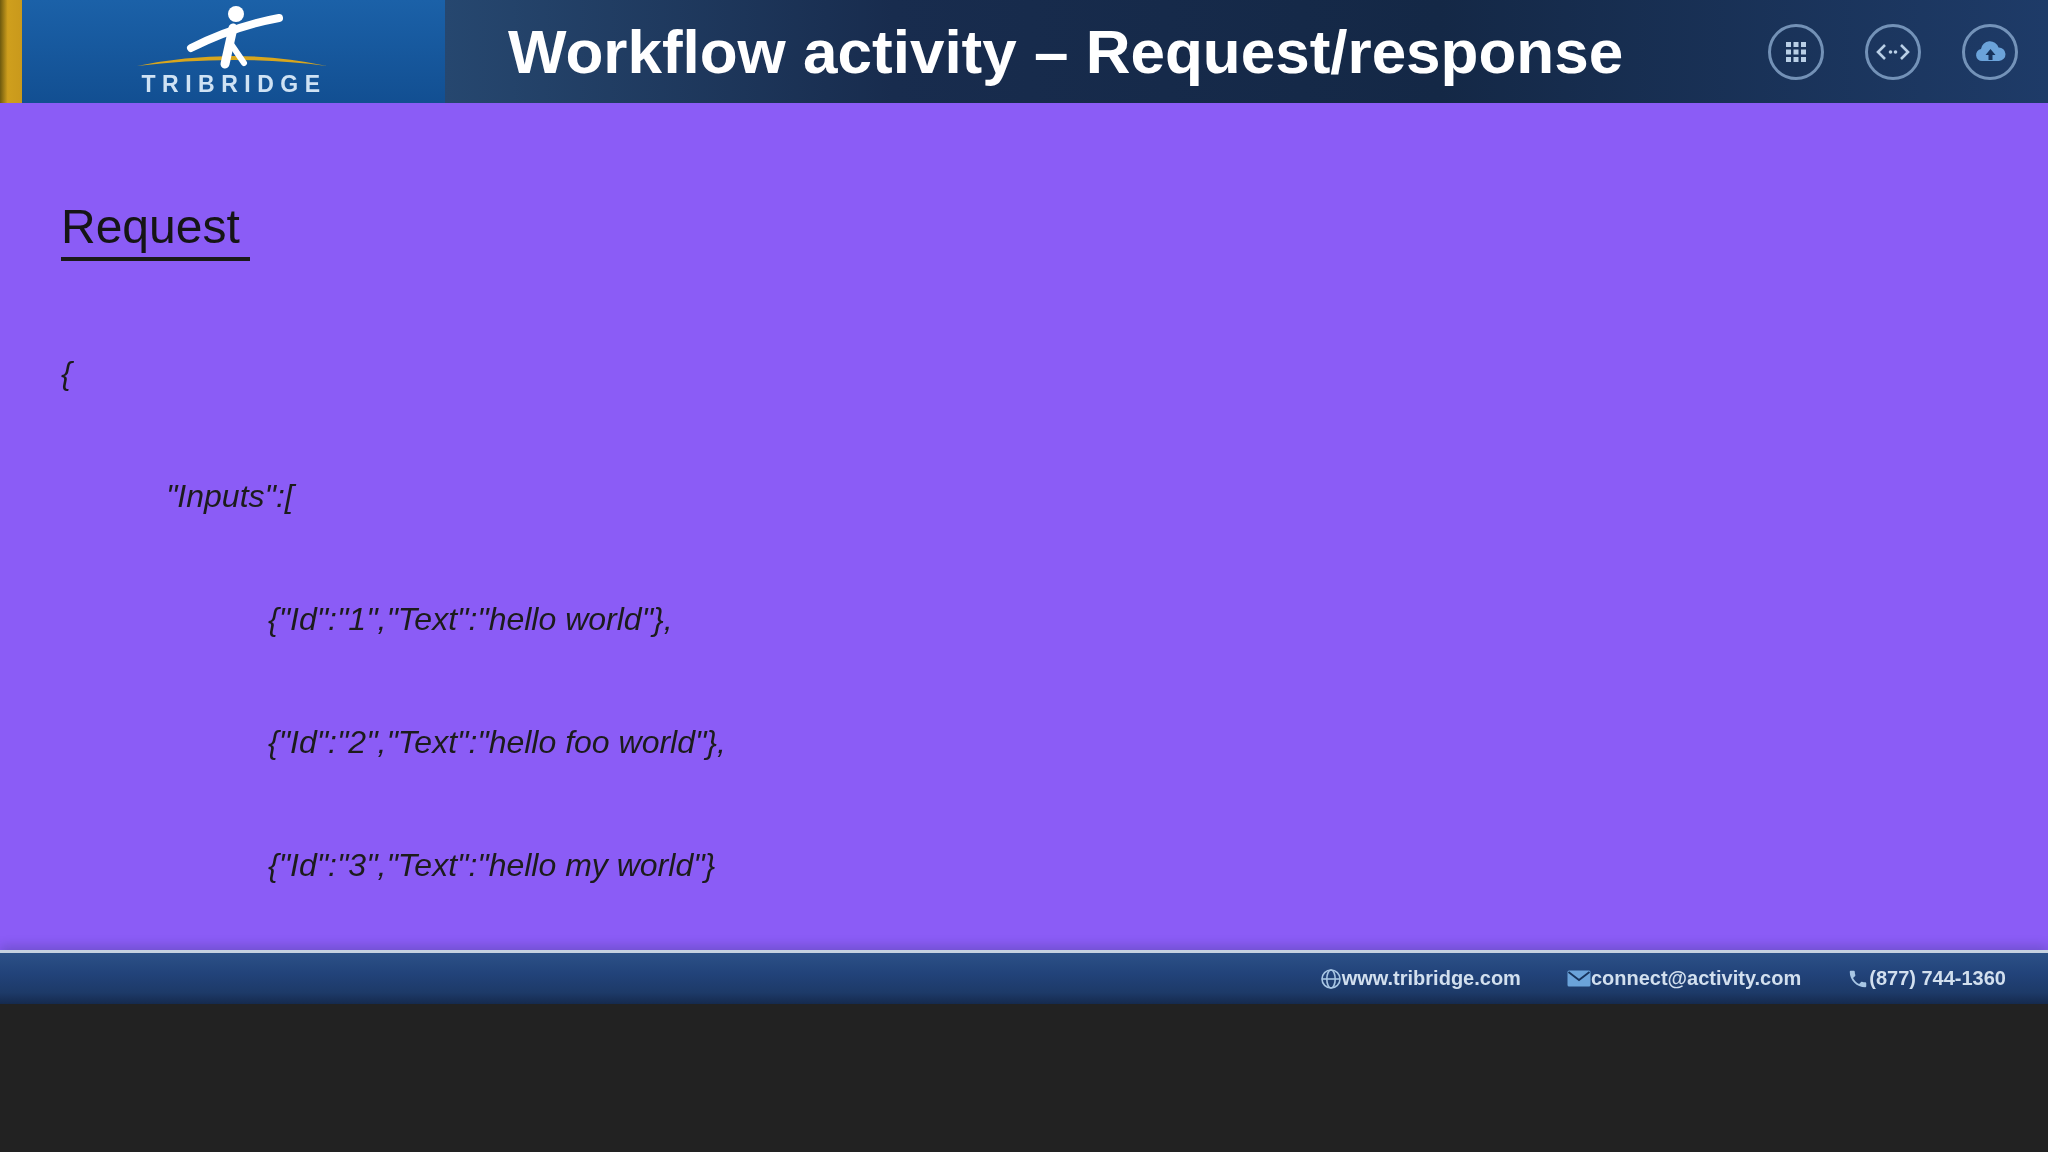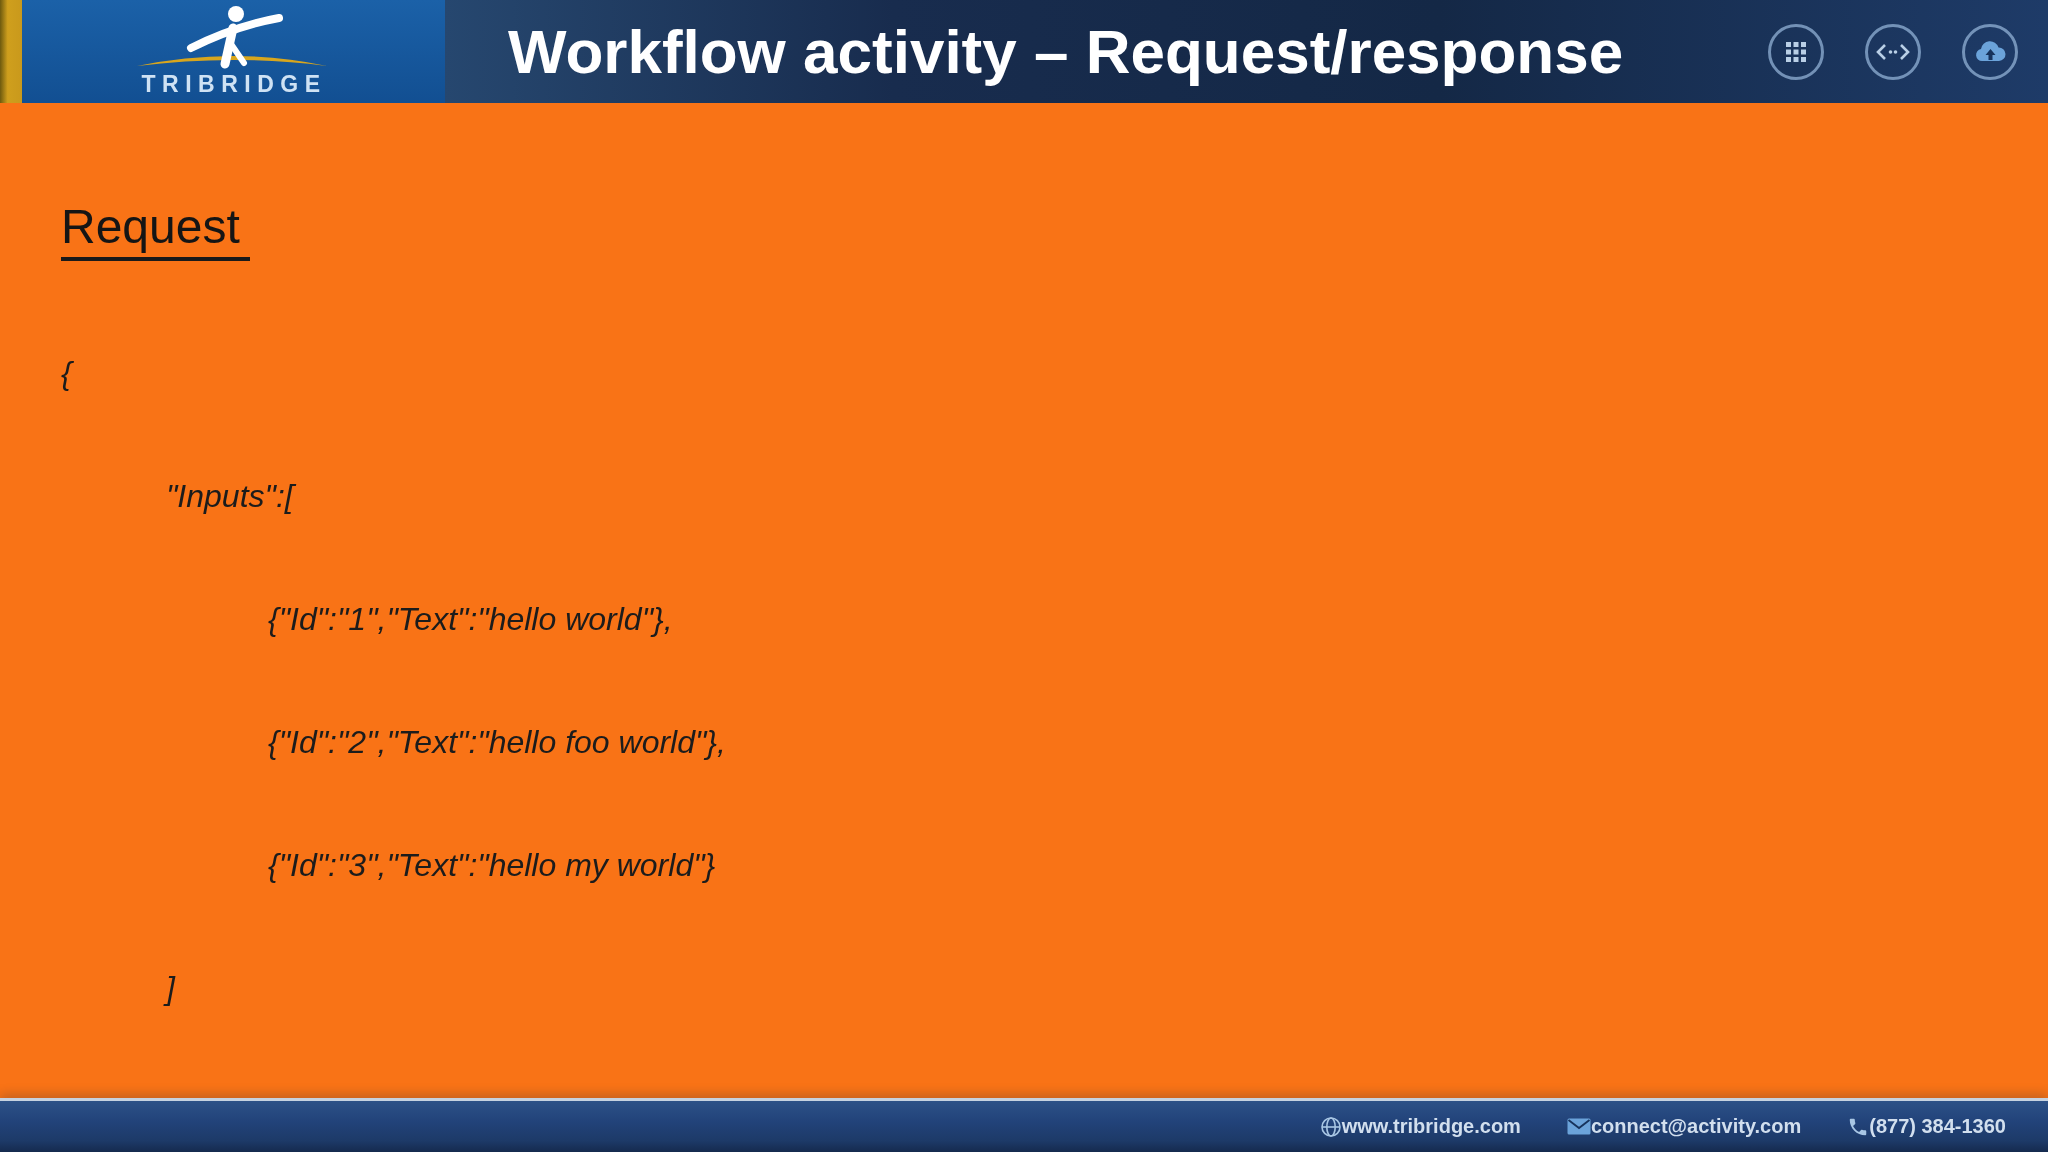--- a/index.html
+++ b/index.html
@@ -1,34 +1,34 @@
 <!DOCTYPE html>
 <html><head>
 <meta charset="utf-8">
 <style>
   html,body{margin:0;padding:0;background:#222;}
-  .slide{position:relative;width:2048px;height:1152px;background:#ffffff;overflow:hidden;
+  .slide{position:relative;width:2048px;height:1004px;background:#ffffff;overflow:hidden;
          font-family:"Liberation Sans",sans-serif;}
 
   
   .topbar{position:absolute;top:0;left:0;right:0;height:103px;display:flex;
           box-shadow:0 5px 14px rgba(20,40,70,.35);}
   .gold-stripe{width:22px;background:linear-gradient(90deg,#6e5a0e,#cf9f1d 35%,#c9991c);}
   .logo-panel{width:423px;background:linear-gradient(180deg,#1b61a8,#124f92);
               display:flex;align-items:center;justify-content:center;}
   .title-panel{flex:1;position:relative;display:flex;align-items:center;
                background:linear-gradient(90deg,#26476f 0%,#182c4e 28%,#142846 62%,#1e3b68 100%);}
   .slide-title{margin:0 0 0 63px;font-size:62px;font-weight:700;color:#ffffff;line-height:1;}
   .icon-group{position:absolute;right:30px;top:50%;transform:translateY(-50%);display:flex;gap:41px;}
   .circle-btn{width:56px;height:56px;border-radius:50%;border:3px solid rgba(150,182,218,.72);
               background:transparent;display:flex;align-items:center;justify-content:center;
               box-sizing:border-box;padding:0;cursor:pointer;}
 
   
-  .content{position:absolute;top:103px;left:0;right:0;bottom:54px;background:#f97316;
+  .content{position:absolute;top:103px;left:0;right:0;bottom:54px;background:#8b5cf6;
            padding:97px 40px 0 61px;box-sizing:border-box;}
   .sec-heading{display:inline-block;margin:0;font-size:48px;font-weight:400;color:#151515;
                line-height:1.12;border-bottom:4px solid #1a1a1a;padding:0 10px 3px 0;}
   .code{margin-top:10px;font-style:italic;font-size:32px;line-height:41px;color:#1c1c1c;
         white-space:pre;}
   .ln{min-height:41px;}
   .ind1{padding-left:105px;}
   .ind2{padding-left:207px;}
 
   
@@ -130,17 +130,17 @@
       <svg width="24" height="17" viewBox="0 0 24 17" aria-hidden="true">
         <rect x="0.5" y="0.5" width="23" height="16" rx="1.5" fill="#6ba3da"></rect>
         <path d="M1.5 2 L12 10 L22.5 2" stroke="#17335c" stroke-width="1.8" fill="none"></path>
       </svg>
       <span>connect@activity.com</span>
     </div>
     <div class="f-item">
       <svg width="22" height="22" viewBox="0 0 24 24" aria-hidden="true">
         <path fill="#a8c6e4" d="M6.6 10.8c1.4 2.8 3.8 5.1 6.6 6.6l2.2-2.2c.3-.3.7-.4 1-.2 1.1.4 2.3.6 3.6.6.6 0 1 .4 1 1V20c0 .6-.4 1-1 1C10.6 21 3 13.4 3 4c0-.6.4-1 1-1h3.5c.6 0 1 .4 1 1 0 1.2.2 2.4.6 3.6.1.3 0 .7-.2 1l-2.3 2.2z"></path>
       </svg>
-      <span>(877) 384-1360</span>
+      <span>(877) 744-1360</span>
     </div>
   </footer>
 
 </div>
 
 </body></html>

